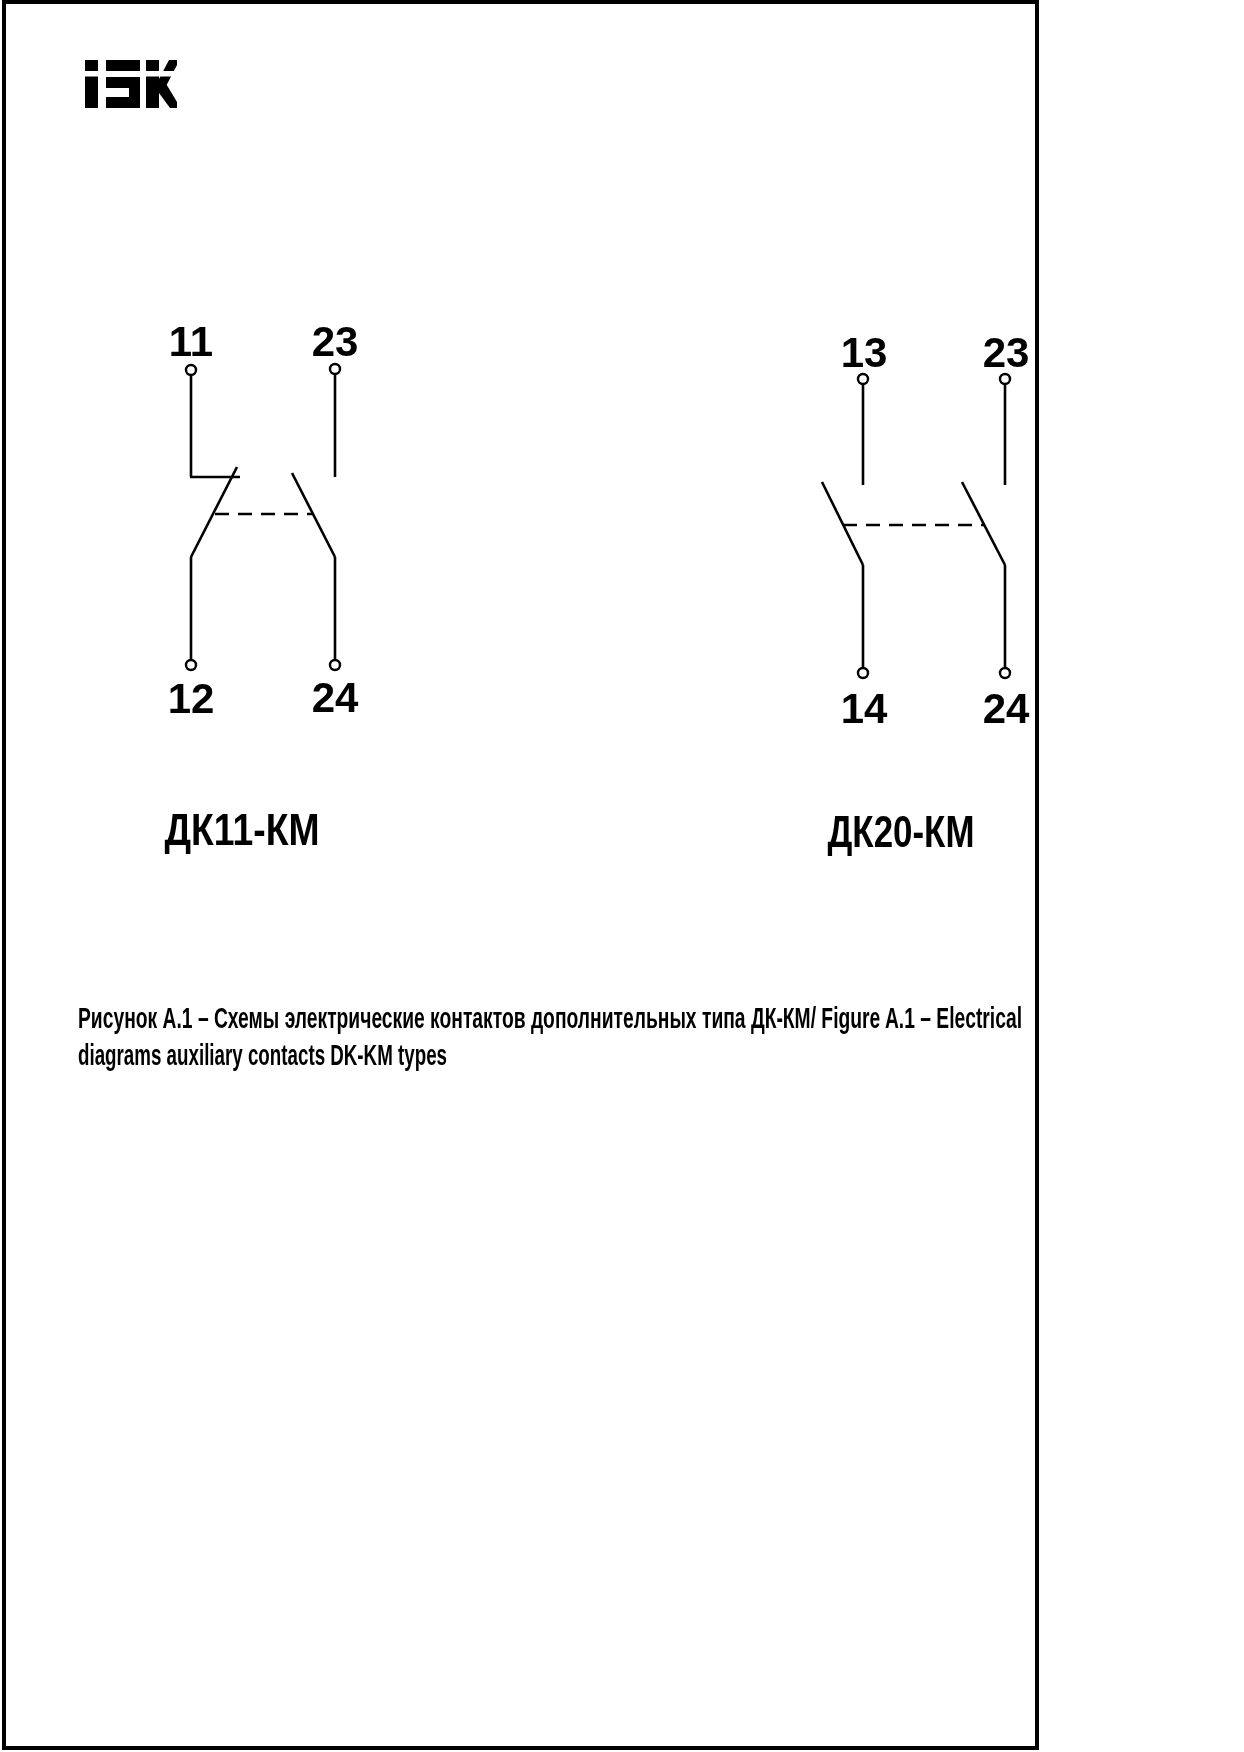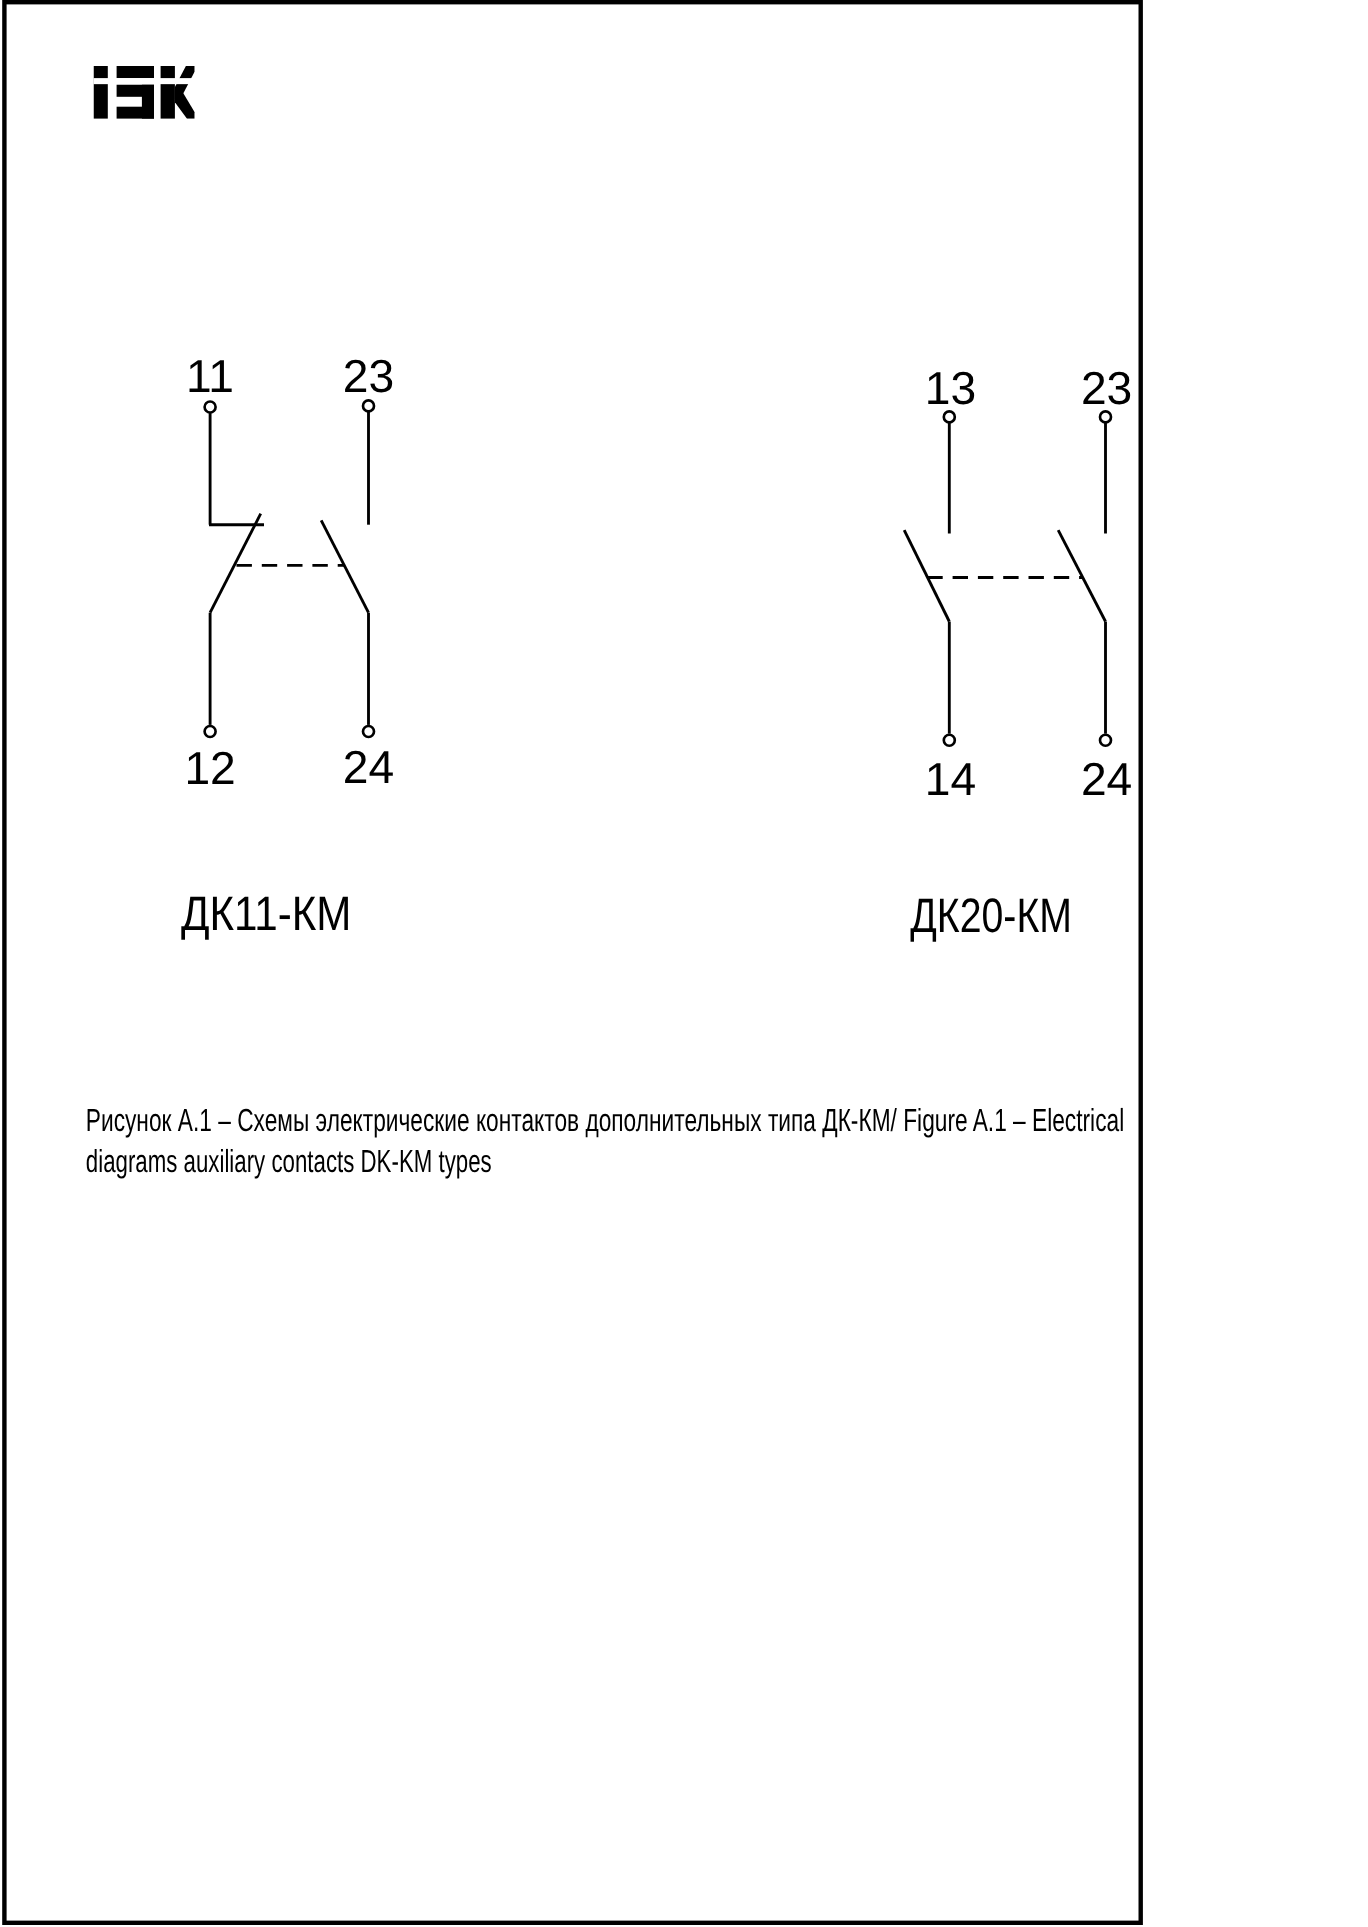--- a/index.html
+++ b/index.html
@@ -3,20 +3,21 @@
 <meta charset="utf-8">
 <style>
   html, body { margin: 0; padding: 0; background: #ffffff; }
   #page {
     position: relative;
     width: 1040px;
     height: 1752px;
     background: #ffffff;
     font-family: "Liberation Sans", sans-serif;
     overflow: hidden;
+    font-weight: bold;
   }
   #frame {
     position: absolute;
     left: 2px; top: 0px; right: 1px; bottom: 2px;
     border: 4px solid #000000;
     pointer-events: none;
   }
   .abs { position: absolute; }
   svg text {
     font-family: "Liberation Sans", sans-serif;

